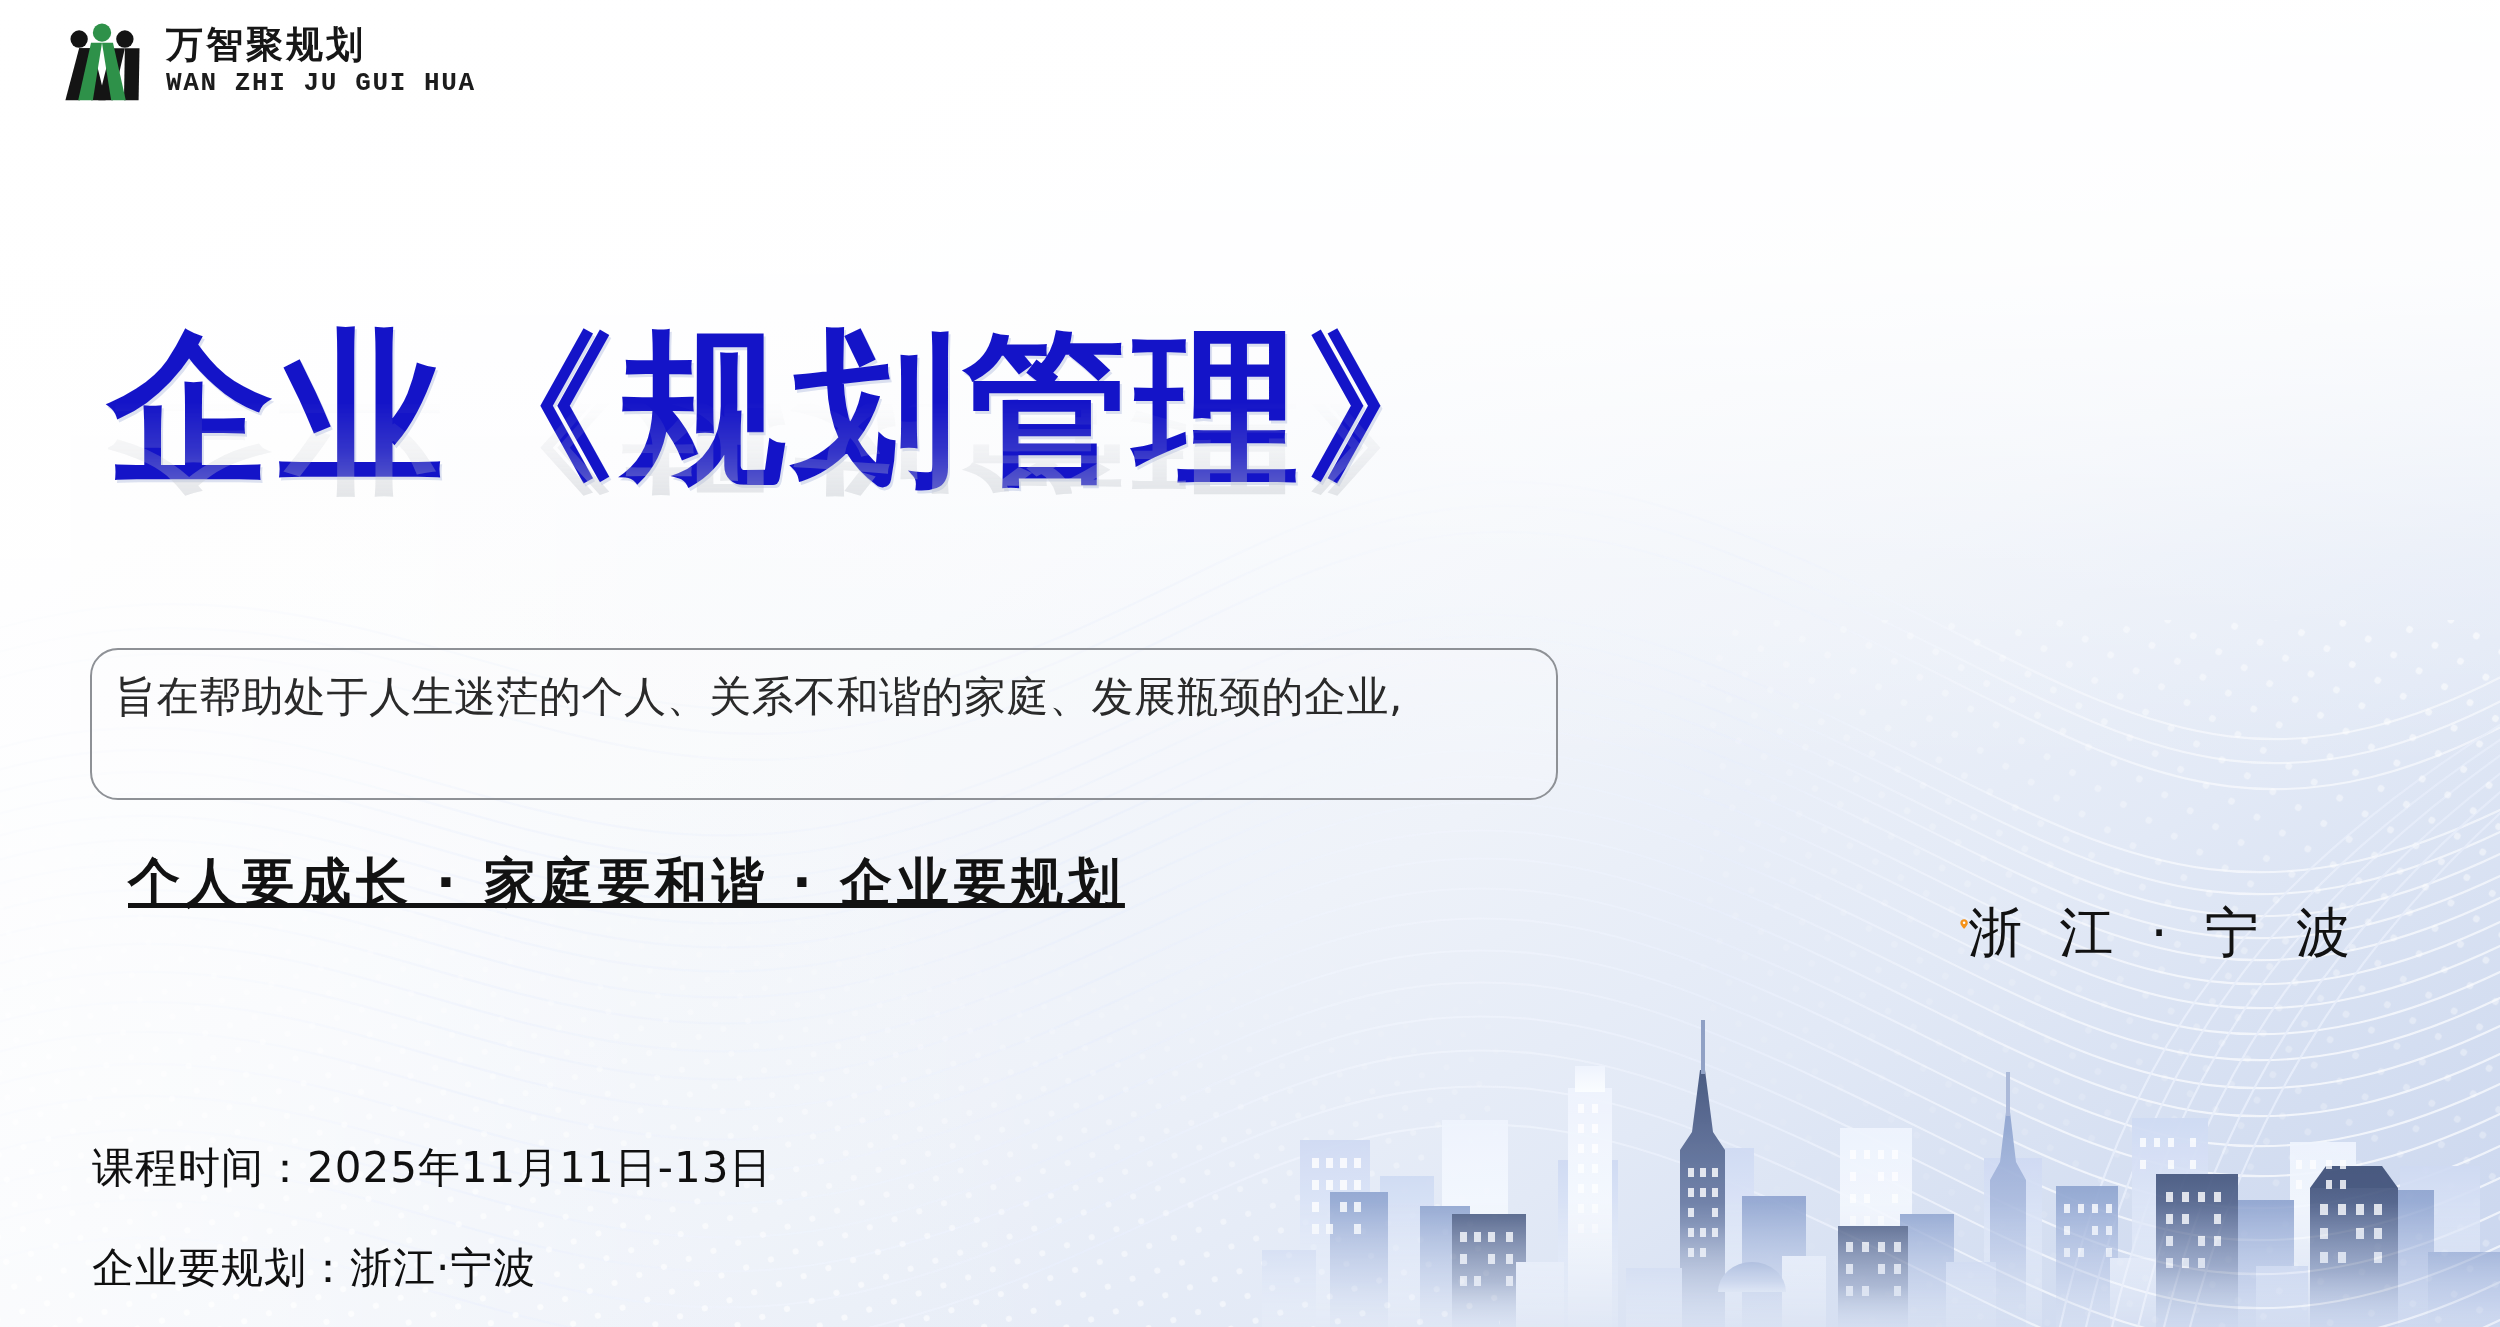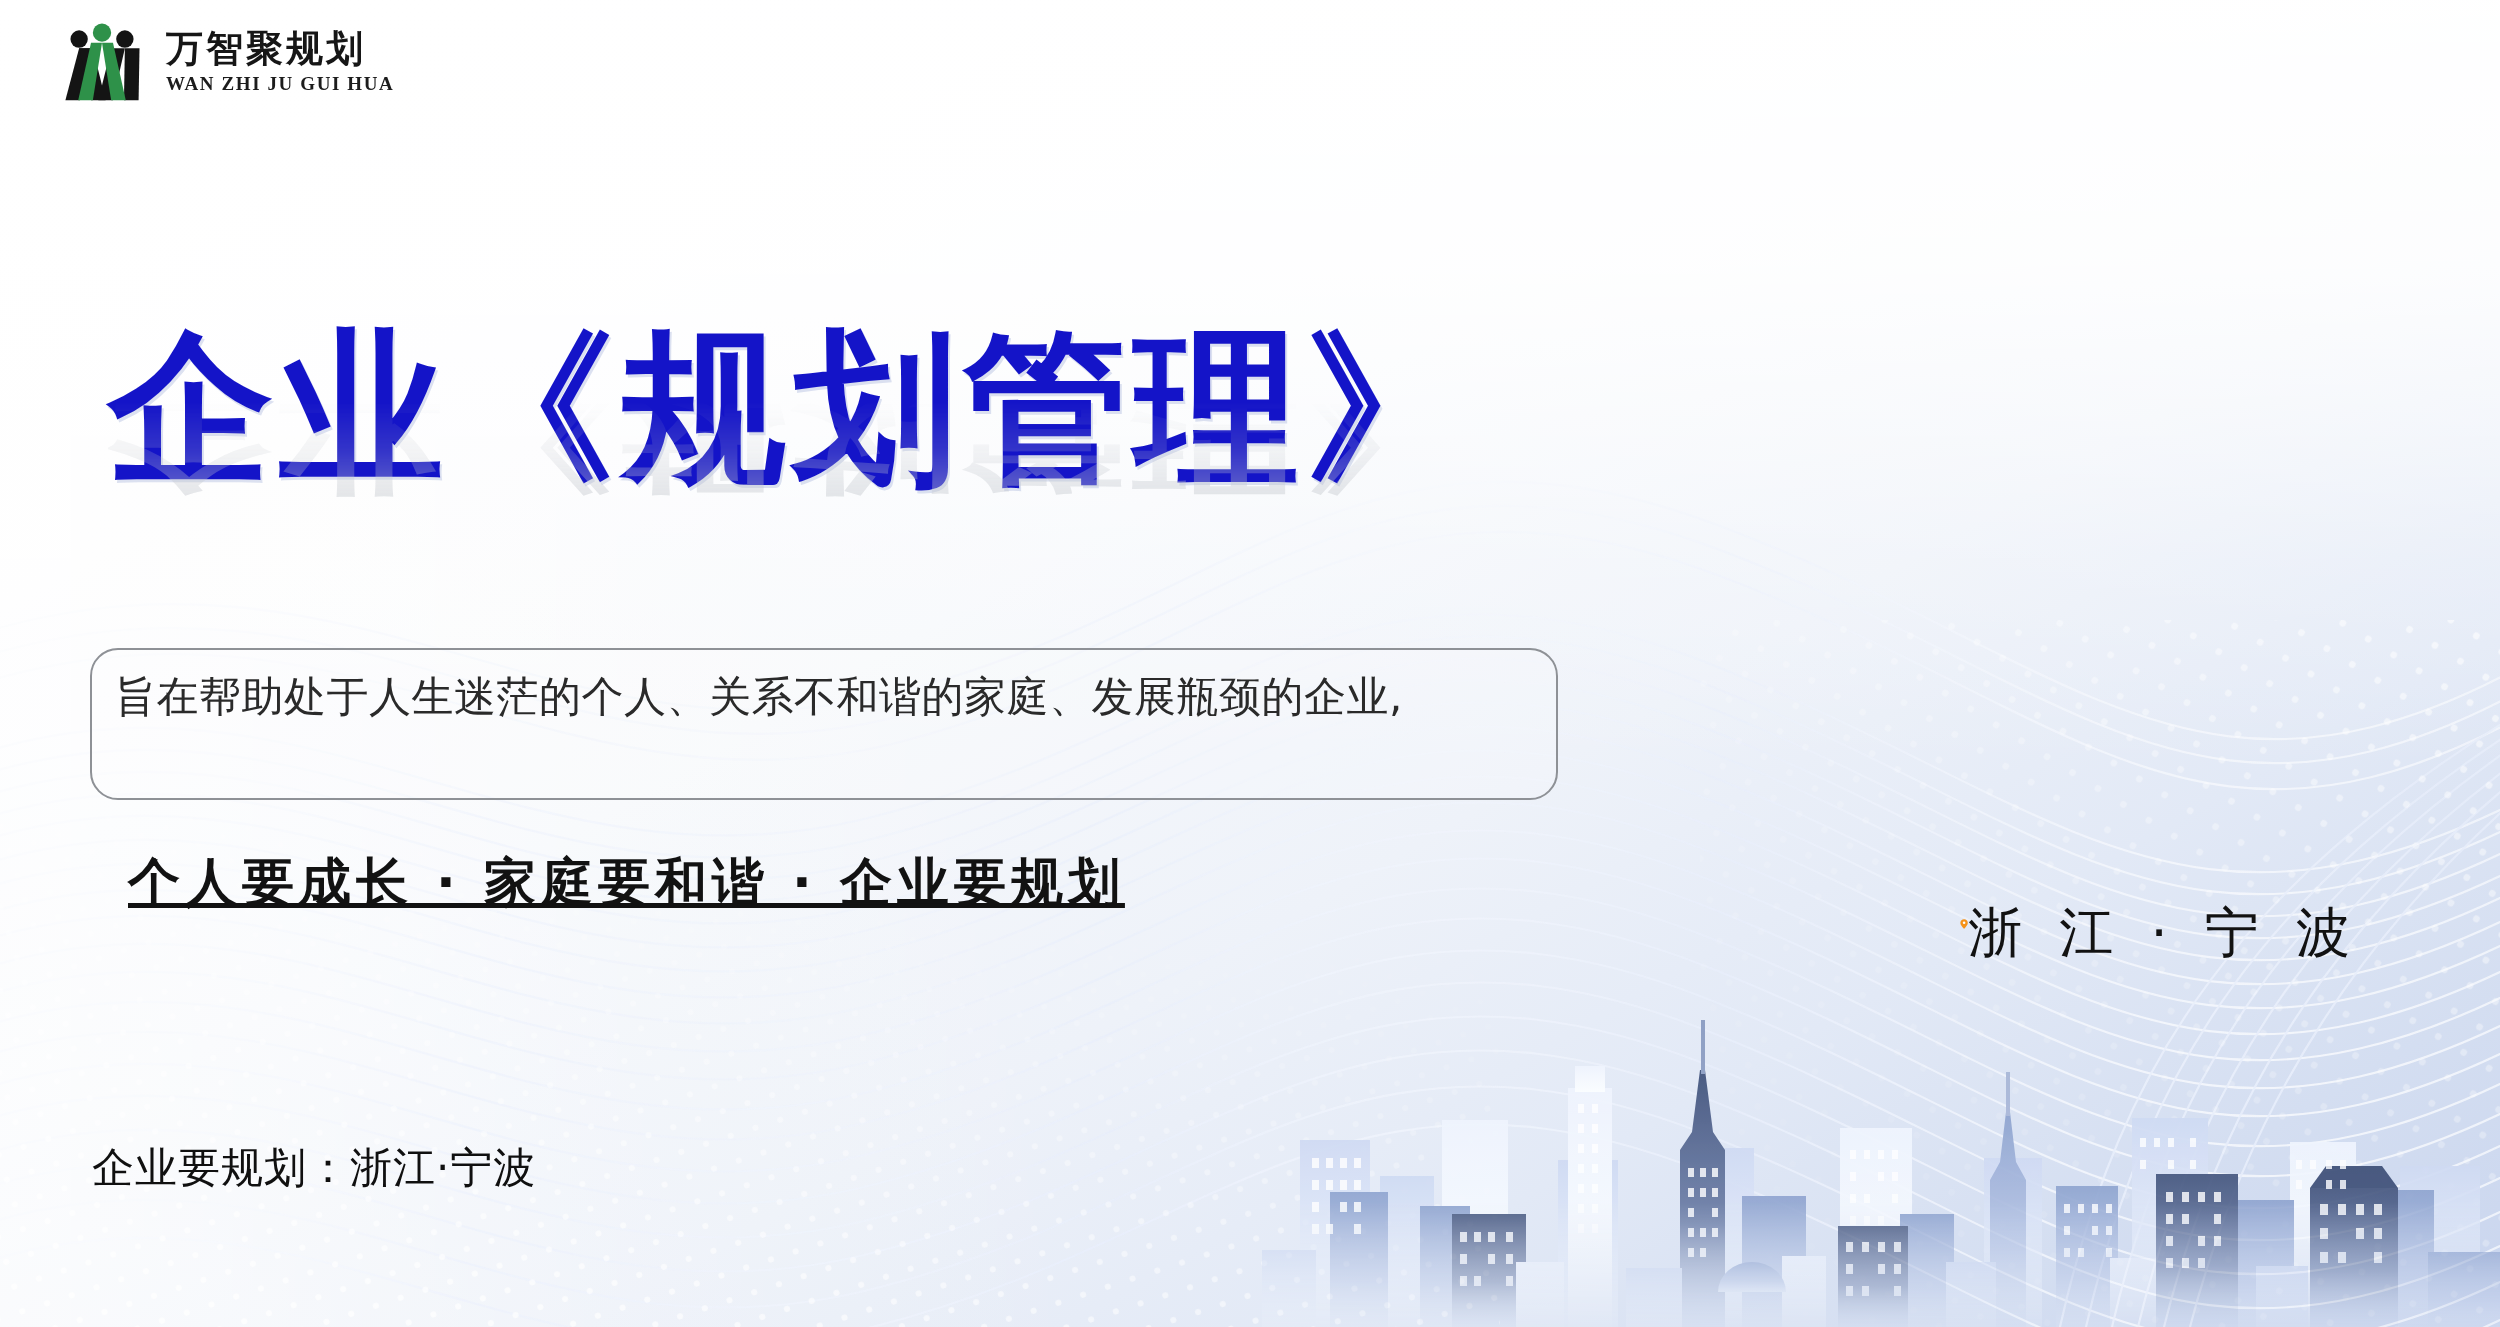--- a/index.html
+++ b/index.html
@@ -46,22 +46,22 @@
     z-index:20;
   }
   #logo-mark { width:92px; height:86px; display:block; }
   #logo-words { display:flex; flex-direction:column; line-height:1; }
   #logo-cn {
     font-family:"Liberation Serif", serif;
     font-size:37px; font-weight:700; color:#161616;
     letter-spacing:3px; white-space:nowrap;
   }
   #logo-en {
-    font-family:Liberation Serif, serif;
-    font-size:19px; font-weight:700; color:#1c1c1c;
+    font-family:Liberation Mono, monospace;
+    font-size:26px; font-weight:700; color:#1c1c1c;
     letter-spacing:1.6px; margin-top:7px; white-space:nowrap;
   }
 
   
   #title-wrap {
     position:absolute; left:108px; top:322px; z-index:20;
     width:1500px; height:300px;
   }
   #hero-title {
     font-family:"DejaVu Sans", sans-serif;
@@ -475,20 +475,21 @@
     <div id="hero-reflection" aria-hidden="true">企业《规划管理》</div>
   </div>
 
   <div id="desc-box">
     <div class="desc-line">旨在帮助处于人生迷茫的个人、关系不和谐的家庭、发展瓶颈的企业,</div>
   </div>
 
   <div id="tagline">个人要成长 · 家庭要和谐 · 企业要规划</div>
 
   <div id="course-info">
+    <div class="info-line">课程时间：2025年11月11日-13日</div>
     <div class="info-line">企业要规划：浙江·宁波</div>
   </div>
 
   <div id="location-badge">
     <svg id="pin-icon" viewBox="0 0 84 104">
       <path d="M42 4 C20.8 4 3.6 21.2 3.6 42.4 C3.6 62 24 82 38.2 99.4 a5 5 0 0 0 7.6 0 C60 82 80.4 62 80.4 42.4 C80.4 21.2 63.2 4 42 4 Z" fill="#f59219"></path>
       <circle cx="42" cy="40" r="13.2" fill="#ffffff"></circle>
     </svg>
     <div id="location-text">浙 江 · 宁 波</div>
   </div>

